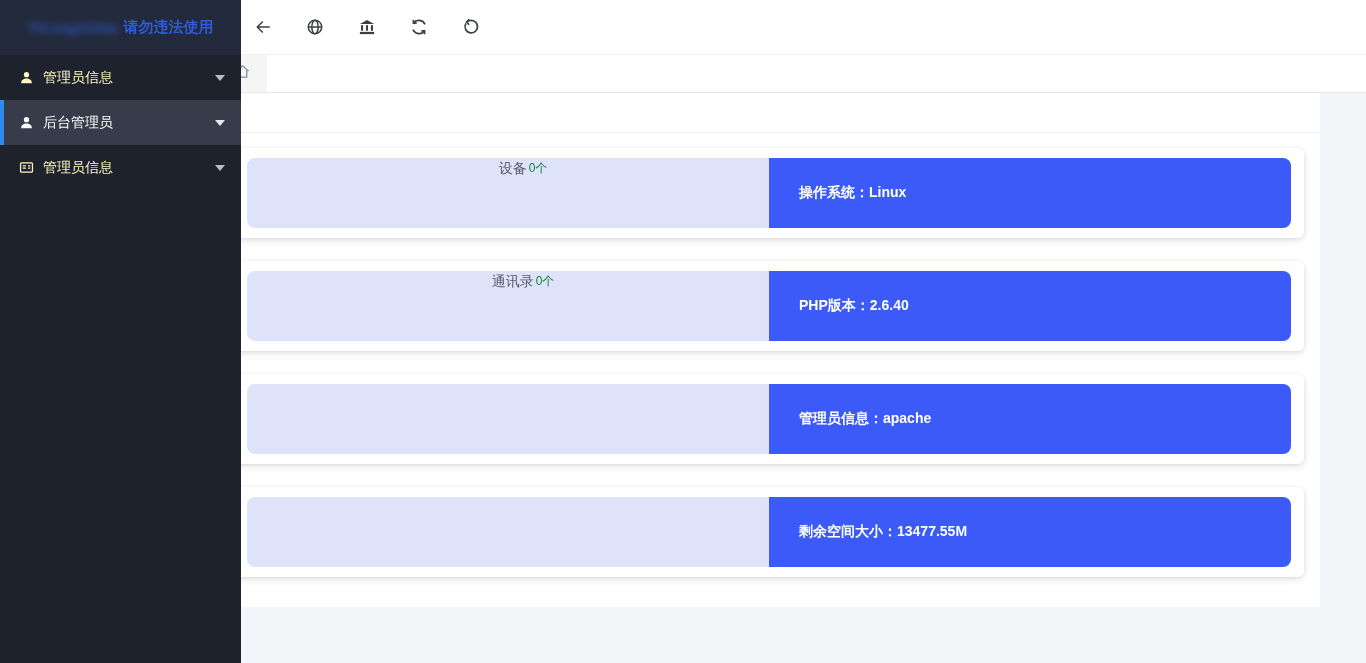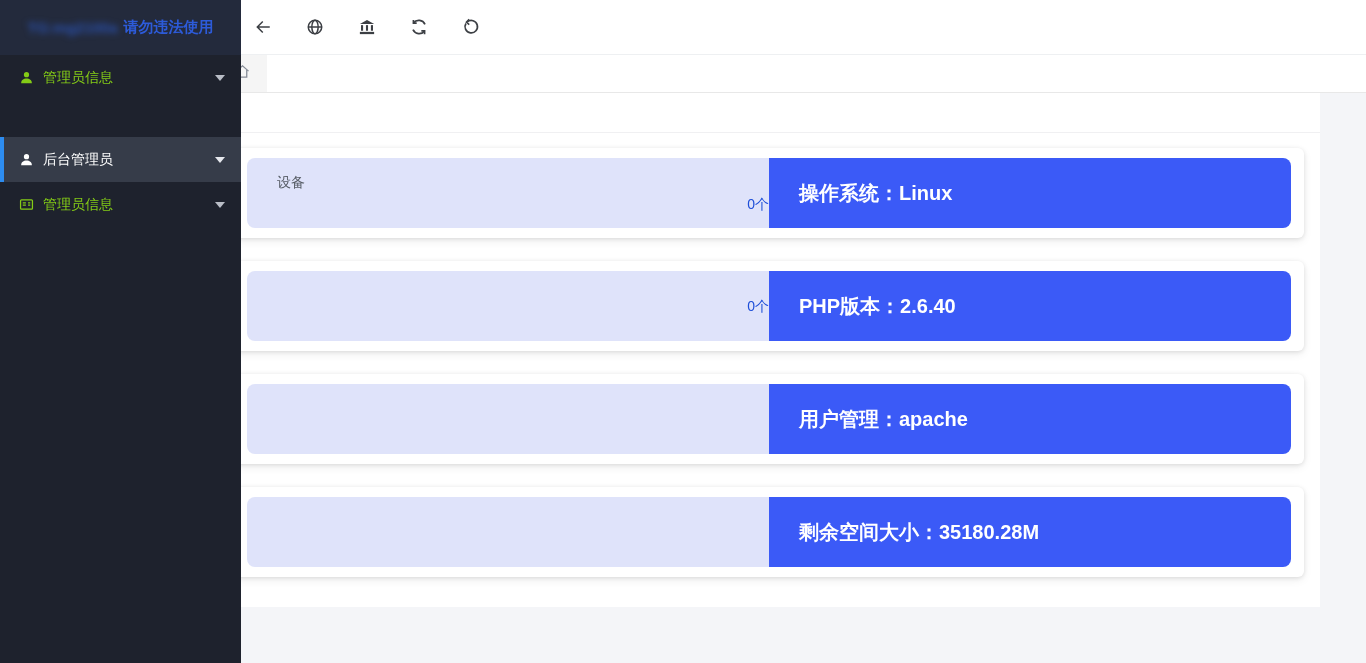--- a/index.html
+++ b/index.html
@@ -4,22 +4,22 @@
 <style>
   * { margin:0; padding:0; box-sizing:border-box; }
   html,body { width:1366px; height:663px; overflow:hidden; }
   body { position:relative; font-family:"Liberation Sans", sans-serif; background:#f4f5f8; }
 
   
   .sidebar { position:absolute; left:0; top:0; width:241px; height:663px; background:#1e222d; z-index:3; }
   .brand { height:55px; background:#232a3c; display:flex; align-items:center; justify-content:center; font-size:15px; font-weight:bold; white-space:nowrap; }
   .brand-blur { color:#2a4fa8; filter:blur(3px); margin-right:6px; }
   .brand-warn { color:#2d5bd9; }
-  .menu-item { height:45px; display:flex; align-items:center; padding:0 16px 0 18px; color:#84cc16; font-size:14px; cursor:pointer; position:relative; }
-  .menu-item.active { background:#363c49; color:#ffffff; border-left:4px solid #2d8cf0; padding-left:14px;margin-top:37px; }
+  .menu-item { height:45px; display:flex; align-items:center; padding:0 16px 0 18px; color:#fef9c3; font-size:14px; cursor:pointer; position:relative; }
+  .menu-item.active { background:#363c49; color:#ffffff; border-left:4px solid #2d8cf0; padding-left:14px; }
   .mi-icon { width:16px; height:16px; margin-right:9px; display:flex; align-items:center; justify-content:center; flex:0 0 auto; }
   .mi-icon svg { width:15px; height:15px; }
   .chevron { margin-left:auto; width:0; height:0; border-left:5px solid transparent; border-right:5px solid transparent; border-top:6px solid #b9bdc6; }
   .menu-item.active .chevron { border-top-color:#e6e8ee; }
 
   
   .topbar { position:absolute; left:217px; top:0; width:1149px; height:55px; background:#ffffff; border-bottom:1px solid #eef0f2; display:flex; align-items:center; padding-left:36px; gap:32px; z-index:2; }
   .tool-btn { width:20px; height:20px; display:flex; align-items:center; justify-content:center; color:#3c3f44; cursor:pointer; }
   .tool-btn svg { width:18px; height:18px; }
 
@@ -27,24 +27,24 @@
   .tabbar { position:absolute; left:217px; top:55px; width:1149px; height:38px; background:#ffffff; border-bottom:1px solid #e8e8e8; display:flex; z-index:2; }
   .tab-home { width:50px; height:100%; background:#f5f5f5; display:flex; align-items:center; justify-content:center; cursor:pointer; }
   .tab-home svg { width:17px; height:17px; }
 
   
   .content { position:absolute; left:217px; top:93px; width:1103px; height:514px; background:#ffffff; z-index:1; }
   .content-head { height:40px; border-bottom:1px solid #f0f0f2; }
   .stats-list { padding:15px 16px 0 16px; }
   .stat-card { height:90px; background:#ffffff; border-radius:6px; box-shadow:0 1px 4px rgba(0,0,0,0.10), 0 3px 10px rgba(0,0,0,0.07); margin-bottom:23px; padding:10px 13px 10px 14px; }
   .stat-inner { display:flex; height:100%; }
-  .stat-left { flex:1; background:#dfe3fa; border-radius:8px 0 0 8px; display:flex; flex-direction:column; justify-content:center; padding-left:30px; gap:2px; }
+  .stat-left { flex:1; background:#dfe3fa; border-radius:8px 0 0 8px; display:flex; flex-direction:row; justify-content:center; padding-left:30px; gap:2px; }
   .stat-label { font-size:14px; color:#575d66; line-height:20px; }
-  .stat-count { font-size:14px; color:#1d4ed8; line-height:20px;text-align:right; }
-  .stat-right { flex:1; background:#3b5af7; border-radius:0 8px 8px 0; display:flex; align-items:center; padding-left:30px; color:#ffffff; font-weight:bold; font-size:20px; }
+  .stat-count { font-size:12px; color:#15803d; line-height:20px;text-align:right; }
+  .stat-right { flex:1; background:#3b5af7; border-radius:0 8px 8px 0; display:flex; align-items:center; padding-left:30px; color:#ffffff; font-weight:bold; font-size:14px; }
 </style>
 </head>
 <body>
 
 <aside class="sidebar">
   <div class="brand">
     <span class="brand-blur">TG:mg2100a</span>
     <span class="brand-warn">请勿违法使用</span>
   </div>
 
@@ -142,41 +142,42 @@
       </div>
       <div class="stat-right">
         <span>操作系统：Linux</span>
       </div>
     </div>
   </div>
 
   <div class="stat-card">
     <div class="stat-inner">
       <div class="stat-left">
+        <div class="stat-label">通讯录</div>
         <div class="stat-count">0个</div>
       </div>
       <div class="stat-right">
         <span>PHP版本：2.6.40</span>
       </div>
     </div>
   </div>
 
   <div class="stat-card">
     <div class="stat-inner">
       <div class="stat-left">
       </div>
       <div class="stat-right">
-        <span>用户管理：apache</span>
+        <span>管理员信息：apache</span>
       </div>
     </div>
   </div>
 
   <div class="stat-card">
     <div class="stat-inner">
       <div class="stat-left">
       </div>
       <div class="stat-right">
-        <span>剩余空间大小：35180.28M</span>
+        <span>剩余空间大小：13477.55M</span>
       </div>
     </div>
   </div>
 </div>
 </main>
 
 </body></html>

